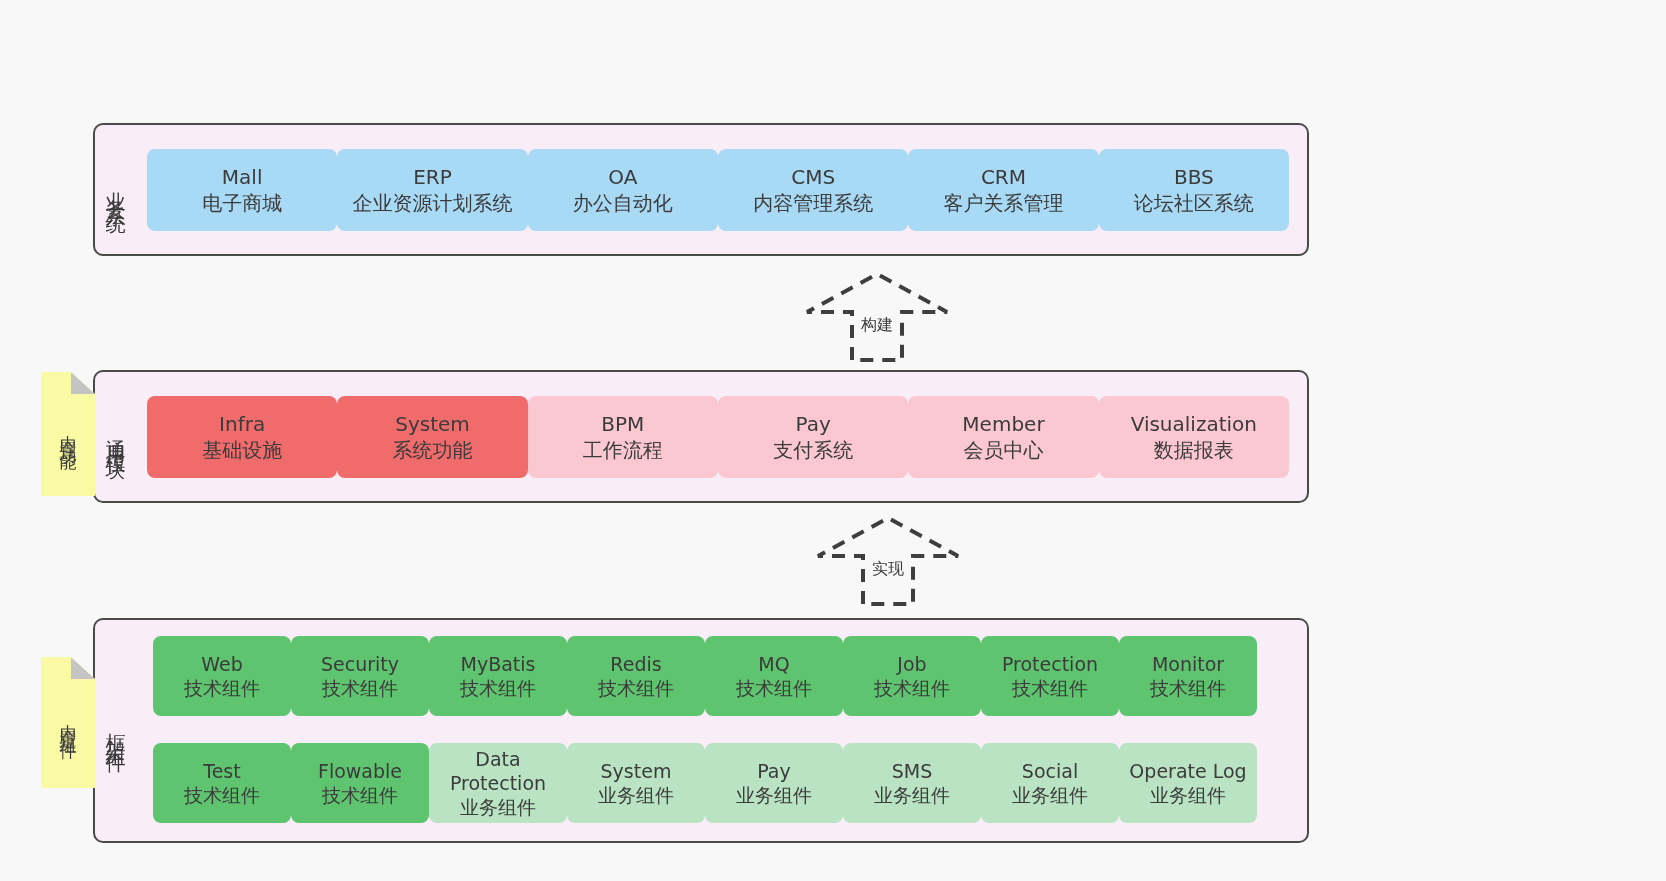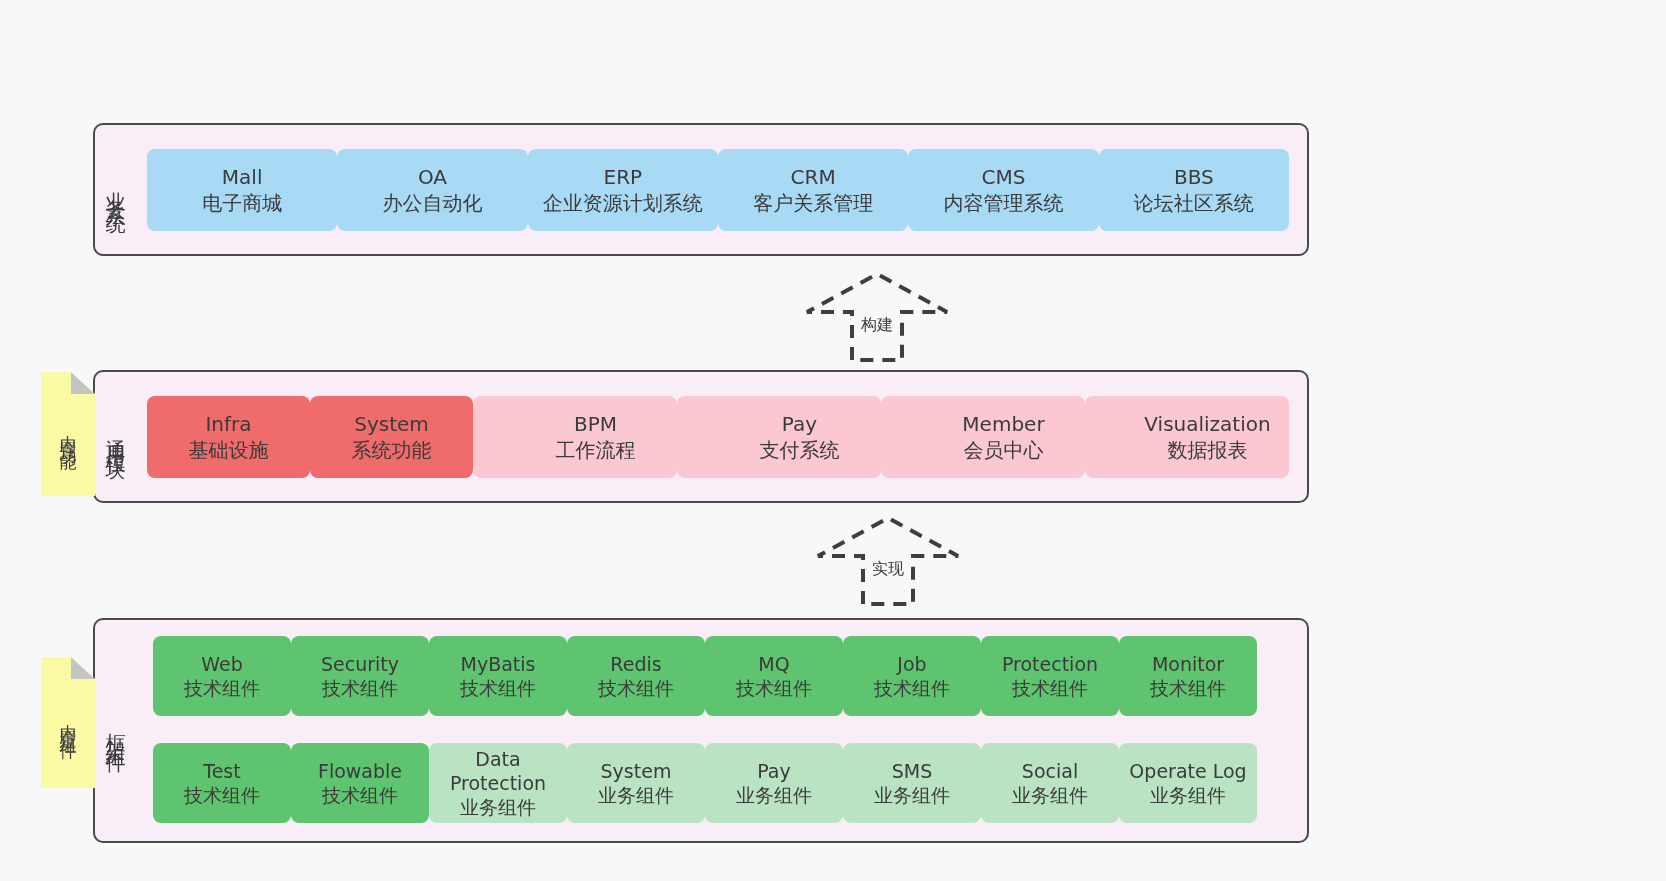--- a/index.html
+++ b/index.html
@@ -25,21 +25,21 @@
   .eight .rowwrap{position:absolute;left:58px;right:50px;top:16px;display:flex;flex-direction:column;gap:27px;}
   .eight .row{display:flex;justify-content:space-between;}
   .eight .box{width:155px;height:80px;}
 
   .box{border-radius:8px;display:flex;flex-direction:column;justify-content:center;align-items:center;
        text-align:center;font-size:20px;line-height:26px;color:#3b3b3b;}
   .eight .box{font-size:19px;line-height:24px;}
   .box-name,.box-sub{padding:0 4px;}
   .v-blue{background:var(--box-blue,#a8d9f5);}
   .v-red{background:var(--box-red,#f06b6b);}
-  .v-pink{background:var(--box-pink,#fbc8d2);padding-left:41px;}
+  .v-pink{background:var(--box-pink,#fbc8d2);}
   .v-green{background:var(--box-green,#5fc46f);}
   .v-lightgreen{background:var(--box-lightgreen,#b9e3c2);}
 
   
   .sticky{position:absolute;left:41px;width:54px;background:var(--note-yellow,#fafaa4);
           display:flex;align-items:center;justify-content:center;z-index:3;
           clip-path:polygon(0 0,calc(100% - 24px) 0,100% 22px,100% 100%,0 100%);}
   #note-common{top:372px;height:124px;}
   #note-framework{top:657px;height:131px;}
   .sticky .fold{position:absolute;top:0;right:0;width:24px;height:22px;
@@ -64,34 +64,34 @@
 
   <section class="layer six" id="layer-1">
     <div class="v-label">业务系统</div>
     <div class="rowwrap">
       <div class="row">
           <div class="box v-blue">
             <div class="box-name">Mall</div>
             <div class="box-sub">电子商城</div>
           </div>
           <div class="box v-blue">
+            <div class="box-name">ERP</div>
+            <div class="box-sub">企业资源计划系统</div>
+          </div>
+          <div class="box v-blue">
             <div class="box-name">OA</div>
             <div class="box-sub">办公自动化</div>
           </div>
           <div class="box v-blue">
-            <div class="box-name">ERP</div>
-            <div class="box-sub">企业资源计划系统</div>
+            <div class="box-name">CMS</div>
+            <div class="box-sub">内容管理系统</div>
           </div>
           <div class="box v-blue">
             <div class="box-name">CRM</div>
             <div class="box-sub">客户关系管理</div>
-          </div>
-          <div class="box v-blue">
-            <div class="box-name">CMS</div>
-            <div class="box-sub">内容管理系统</div>
           </div>
           <div class="box v-blue">
             <div class="box-name">BBS</div>
             <div class="box-sub">论坛社区系统</div>
           </div>
         </div>
     </div>
   </section>
 
   <svg class="arrow" id="arrow-build" viewBox="0 0 150 92">

